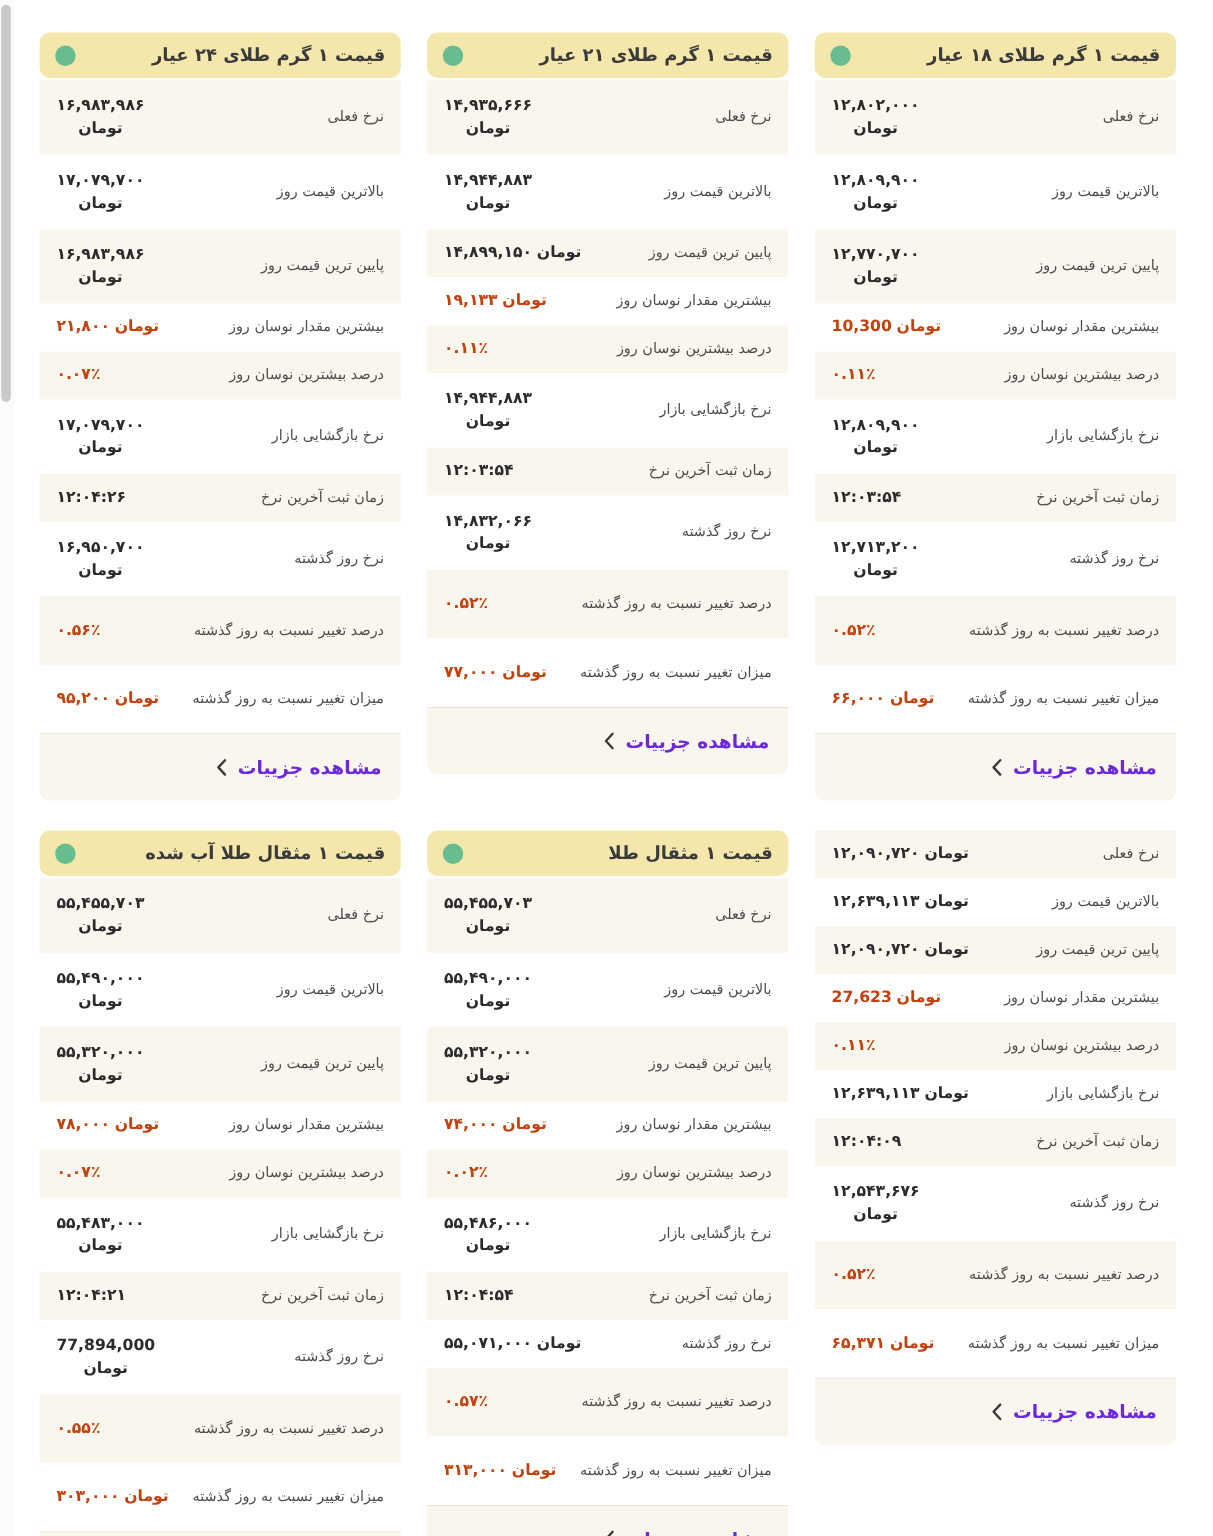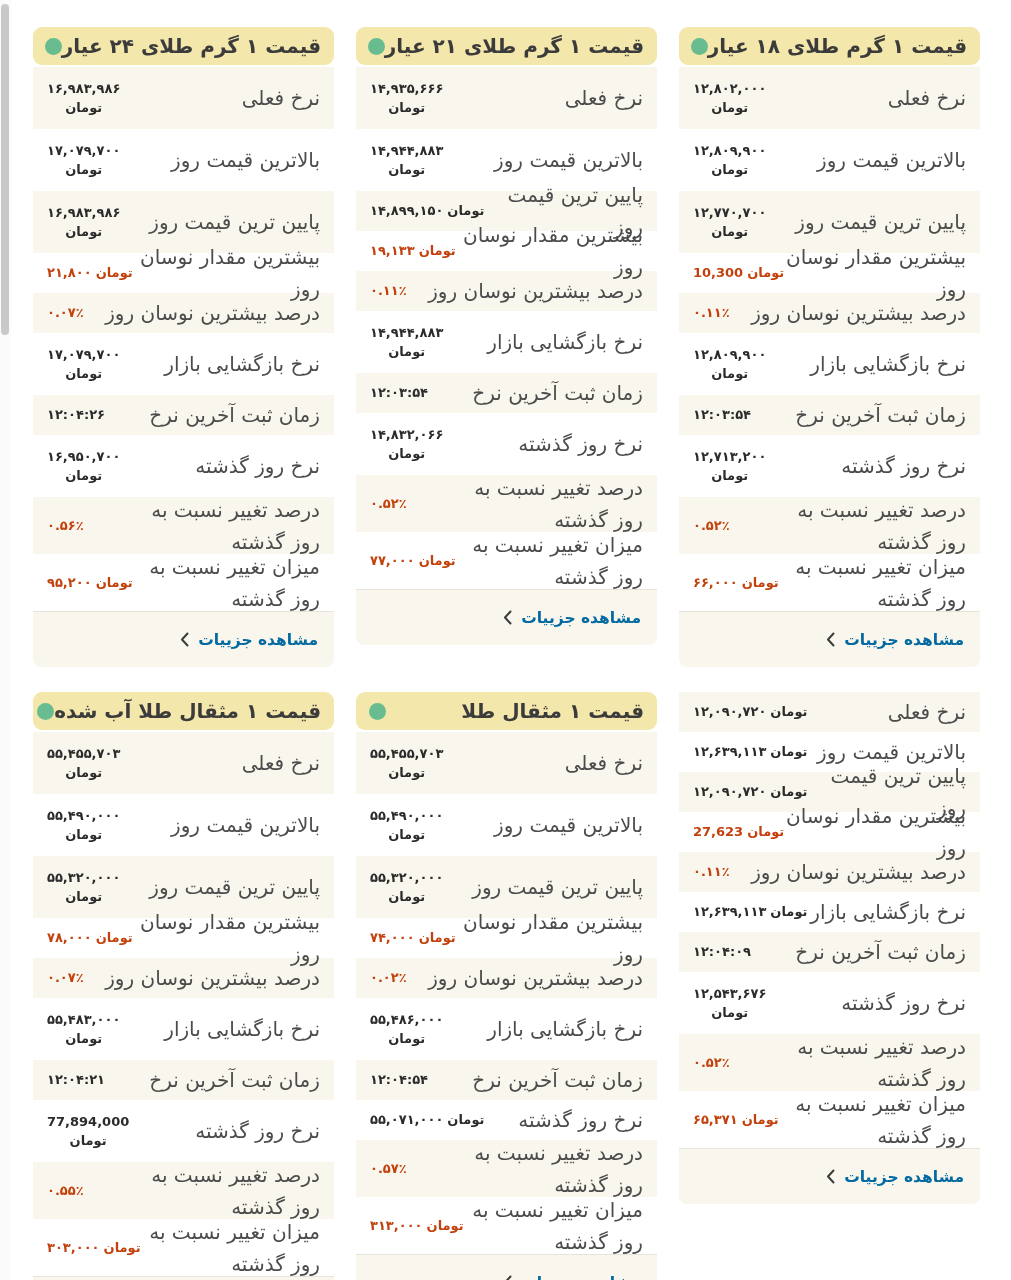--- a/index.html
+++ b/index.html
@@ -20,35 +20,35 @@
   .card-header {
     height:38px;
     background:#f4e7ab;
     border-radius:9px;
     display:flex;
     align-items:center;
     justify-content:space-between;
     padding:0 13px;
     margin-bottom:2px;
   }
-  .card-title { font-size:20px; font-weight:bold; color:#3b3b3b; white-space:nowrap; }
+  .card-title { font-size:15px; font-weight:bold; color:#3b3b3b; white-space:nowrap; }
   .dot { width:17px; height:17px; border-radius:50%; background:#68bc8f; flex:0 0 auto; }
   .row {
     display:flex;
     align-items:center;
     justify-content:space-between;
     padding:0 14px;
     background:#ffffff;
   }
   .rows .row:nth-child(odd) { background:#f9f6ee; }
   .row.stacked { height:62px; }
   .row.inline  { height:40px; }
   .row.wrap    { height:57px; }
   .label {
-    font-size:20px;
+    font-size:12px;
     color:#4c4c4c;
     text-align:right;
     line-height:1.6;
   }
   .row.wrap .label { max-width:178px; }
   .value {
     direction:ltr;
     unicode-bidi:isolate;
     text-align:center;
     color:#2b2b2b;
@@ -65,21 +65,21 @@
     height:56px;
     border-top:1px solid #e6e3da;
     background:#f9f6ee;
     border-radius:0 0 8px 8px;
     display:flex;
     align-items:center;
     padding:0 16px;
     gap:9px;
     cursor:pointer;
   }
-  .footer-label { font-size:15.5px; font-weight:bold; color:#0369a1; }
+  .footer-label { font-size:15.5px; font-weight:bold; color:#6d28d9; }
   .chev { flex:0 0 auto; }
   .sb-track {
     position:fixed; top:0; left:0;
     width:11px; height:100%;
     background:#fbfbfb;
   }
   .sb-thumb {
     position:fixed; top:4px; left:1px;
     width:8px; height:331px;
     background:#c9c9c9;

